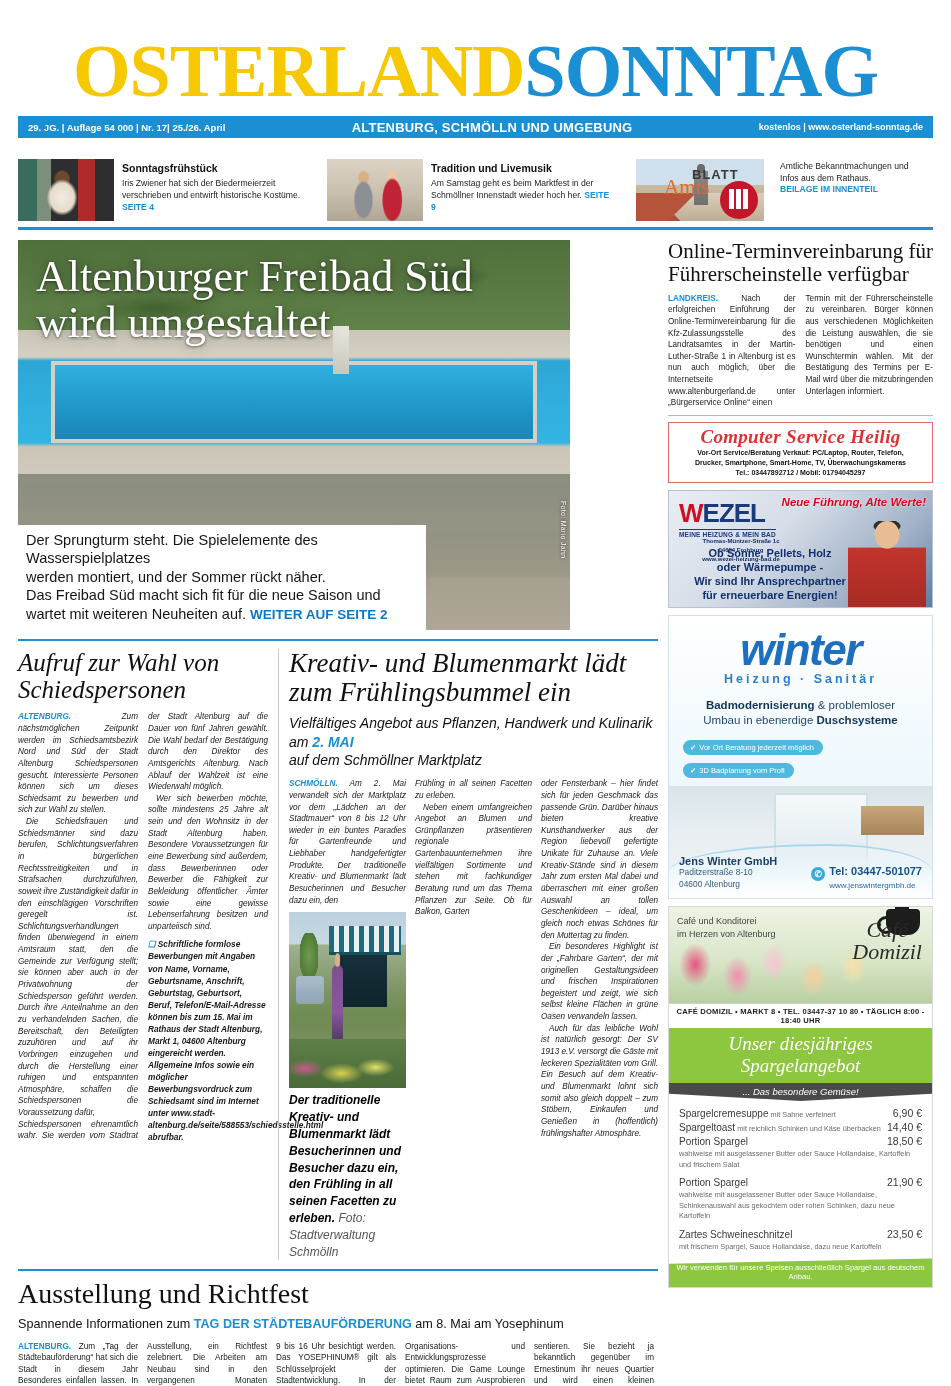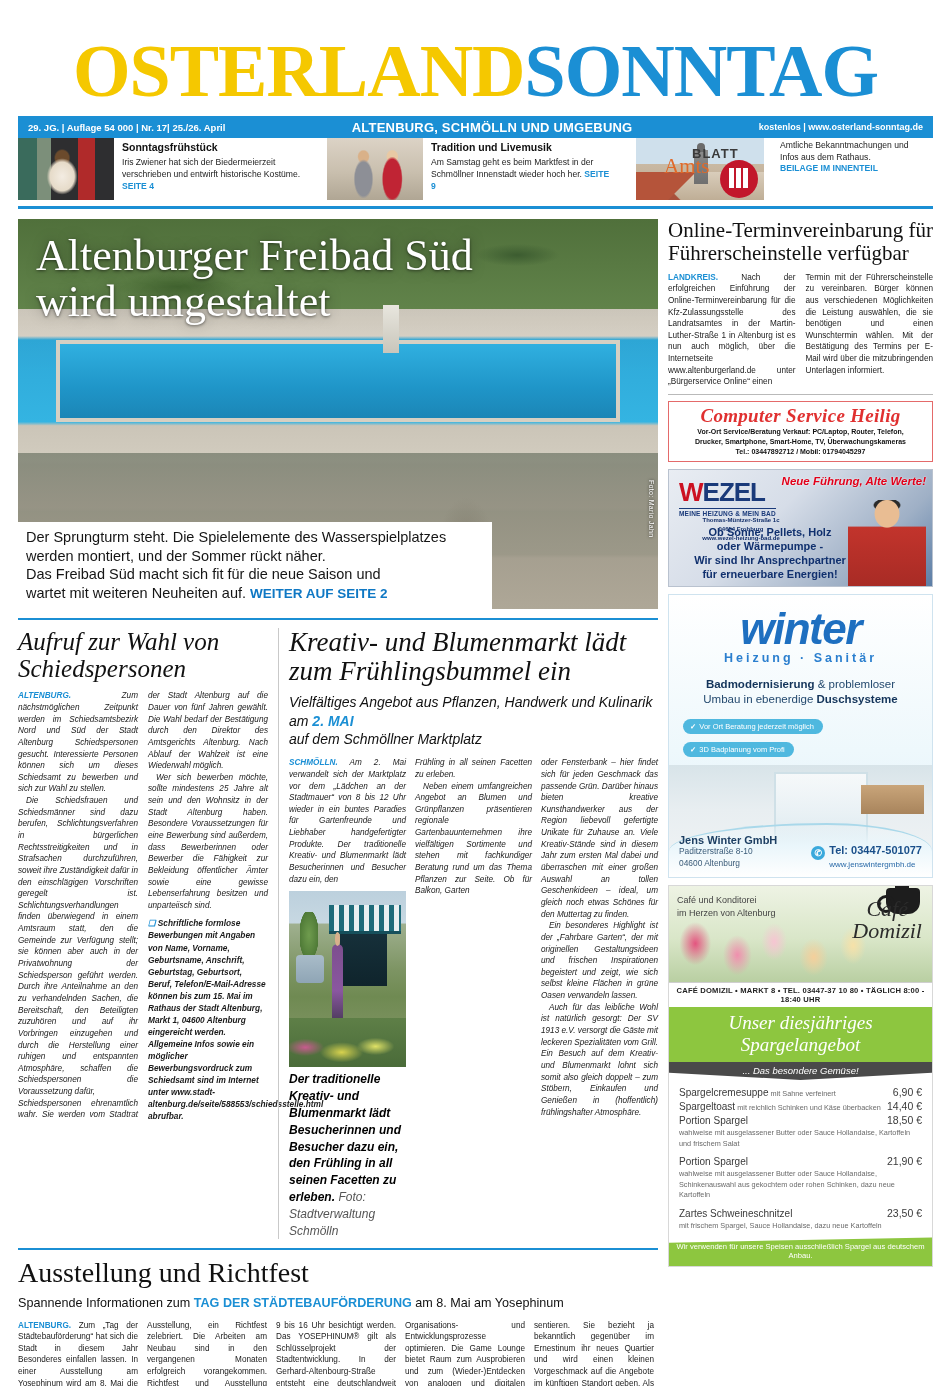--- a/index.html
+++ b/index.html
@@ -37,21 +37,21 @@
     font-weight: bold;
     margin-top: 6px;
   }
   .infobar .center { font-size: 13px; letter-spacing: 0.2px; }
   .infobar .right { font-size: 9px; }
 
   
   .teasers {
     display: flex;
     gap: 12px;
-    padding: 0 0 6px 0;
+    padding: 21px 0 6px 0;
     border-bottom: 3px solid #1b8fd4;
   }
   .teaser { display: flex; gap: 8px; flex: 1; padding-right: 10px; }
   .teaser-photo { width: 96px; height: 62px; flex: 0 0 96px; position: relative; overflow: hidden; }
   .teaser-txt { font-size: 8.6px; line-height: 1.35; color: #222; padding-top: 2px; }
   .teaser-txt h3 { font-size: 10.5px; margin-bottom: 3px; color: #111; }
   .seite { color: #1b8fd4; font-weight: bold; }
 
   
   .ph-biedermeier {
@@ -105,21 +105,21 @@
     content:""; position:absolute; left:9px; top:8px; width:5px; height:20px; background:#fff;
     box-shadow: 7px 0 0 #fff, 14px 0 0 #fff;
   }
 
   
   .main-grid { display: flex; gap: 10px; padding-top: 10px; }
   .col-left { width: 640px; flex: 0 0 640px; }
   .col-right { width: 265px; flex: 0 0 265px; }
 
   
-  .lead { position: relative; width: 640px; height: 390px; overflow: hidden; }
+  .lead { position: relative; width: 552px; height: 390px; overflow: hidden; }
   .lead-img {
     position: absolute; inset: 0;
     background:
       linear-gradient(180deg, rgba(0,0,0,0.06) 0%, rgba(0,0,0,0) 40%),
       linear-gradient(180deg,
         #4d6b3a 0%, #5a7a42 17%,
         #cfc9bd 22%, #d8d2c6 30%,
         #2ea8d8 31%, #34b4e2 52%,
         #cbc5b8 53%, #d2ccbf 62%,
         #b9b3a6 63%, #9e9a8e 74%,

